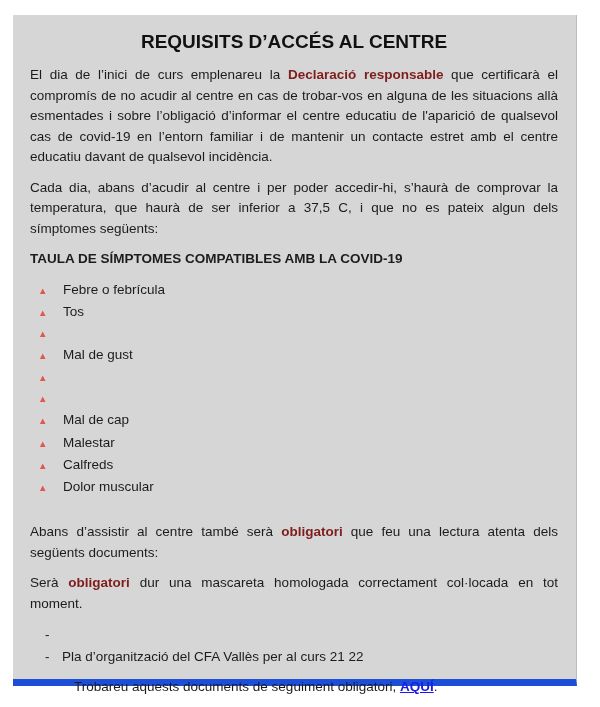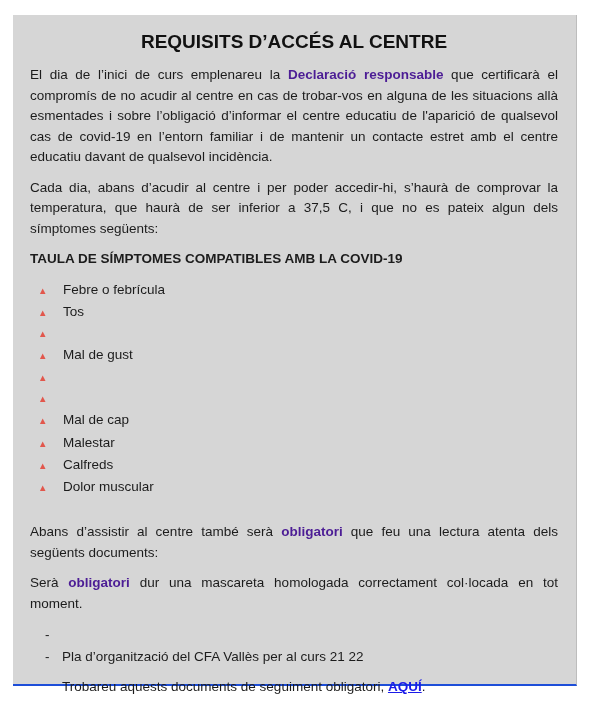--- a/index.html
+++ b/index.html
@@ -8,21 +8,21 @@
     background: #ffffff;
     font-family: "Liberation Sans", sans-serif;
     color: #1c1c1c;
   }
   .panel {
     position: absolute;
     left: 13px; top: 15px;
     width: 564px; height: 671px;
     background: #d6d6d6;
     border-right: 1px solid #bdbdbd;
-    border-bottom: 2px solid #1d4ed8;
+    border-bottom: 7px solid #1d4ed8;
     padding: 12px 18px 14px 17px;
     font-size: 13.5px;
     line-height: 20.5px;
   }
   .doc-title {
     font-size: 19px;
     font-weight: bold;
     text-align: center;
     color: #111111;
     margin: 3px 0 11px 0;
@@ -59,27 +59,27 @@
   ul.doc-list li {
     display: flex;
     align-items: baseline;
     line-height: 21.3px;
   }
   .dash {
     width: 17px;
     flex: 0 0 17px;
   }
   .footer-note {
-    margin: 10px 0 0 32px;
+    margin: 10px 0 0 44px;
   }
   .footer-note a {
     font-weight: bold;
     text-decoration: underline;
   }
-  b { color: #4c1d95; }
+  b { color: #7f1d1d; }
 </style>
 </head>
 <body>
 
 <div class="panel" style="background: rgb(214, 214, 214);">
 
   <h1 class="doc-title">REQUISITS D’ACCÉS AL CENTRE</h1>
 
   <p class="body-par"><span>El dia de l’inici de curs emplenareu la </span><b>Declaració responsable</b><span> que certificarà el compromís de no acudir al centre en cas de trobar-vos en alguna de les situacions allà esmentades i sobre l’obligació d’informar el centre educatiu de l'aparició de qualsevol cas de covid-19 en l’entorn familiar i de mantenir un contacte estret amb el centre educatiu davant de qualsevol incidència.</span></p>
 

